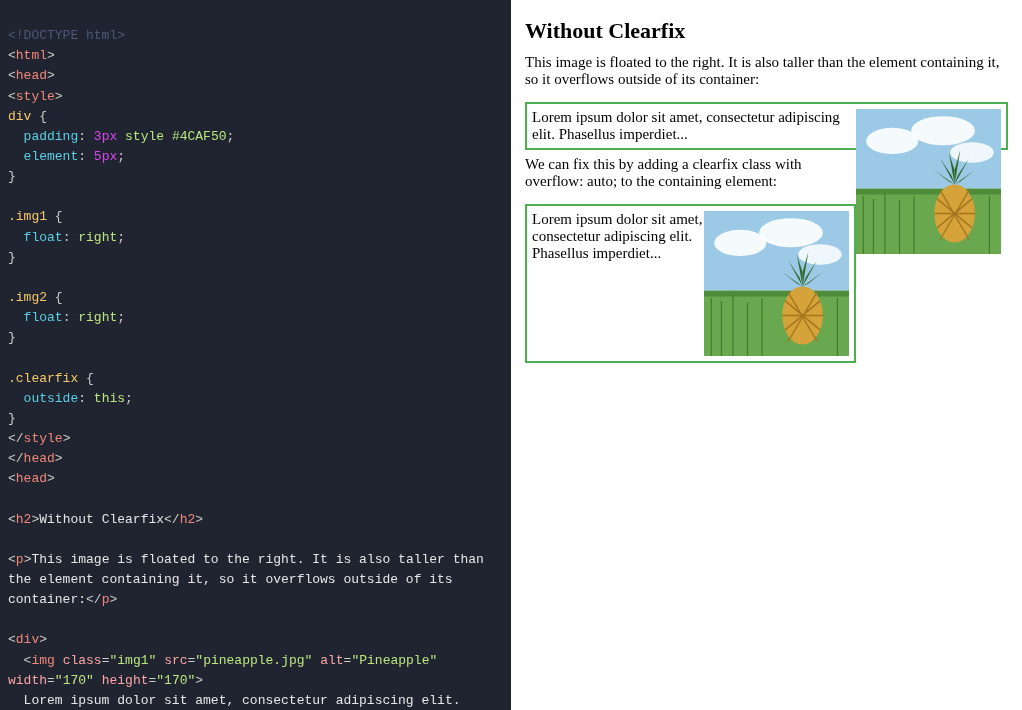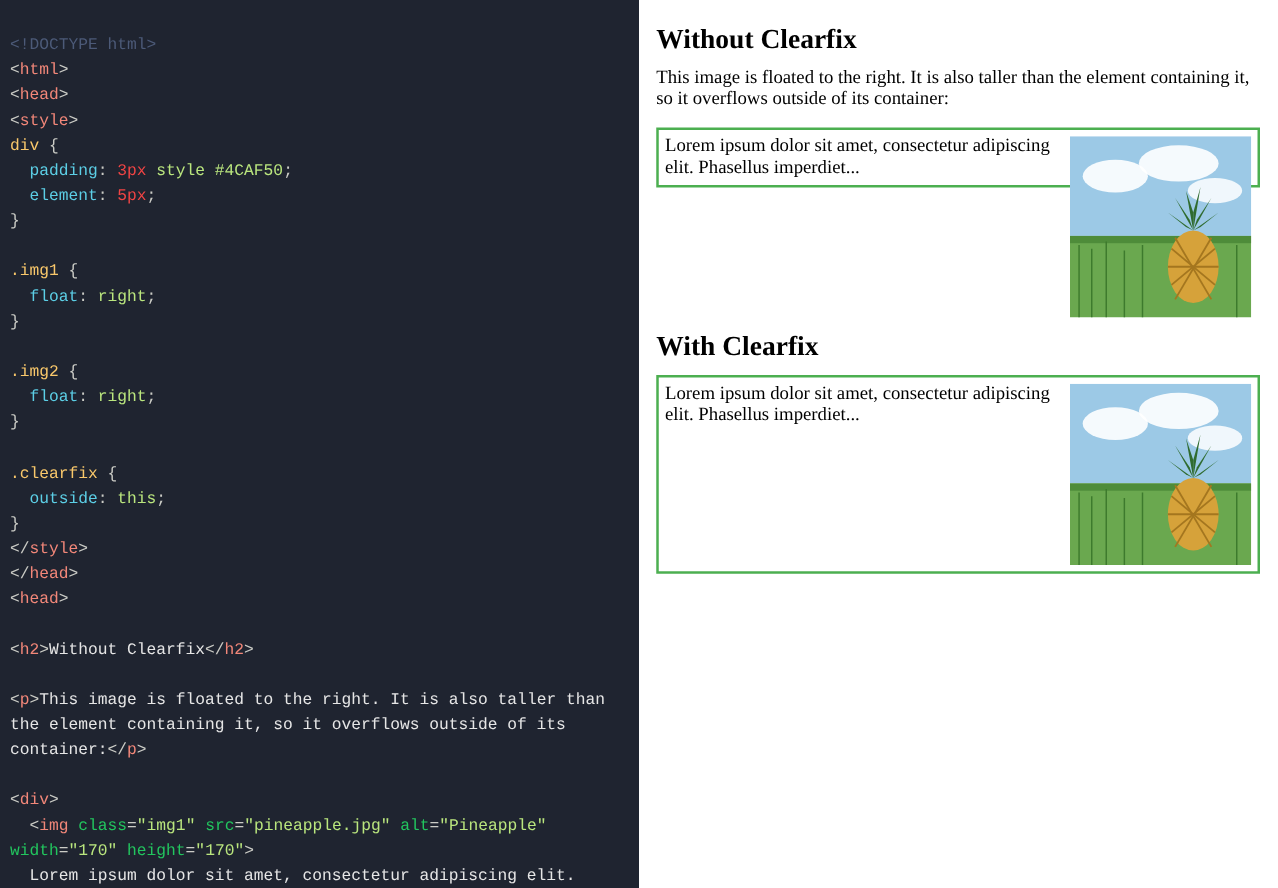--- a/index.html
+++ b/index.html
@@ -26,26 +26,26 @@
     background:#fff;
     color:#000;
     font-family: "Times New Roman", serif;
     font-size:15px;
     padding:10px 14px 20px 14px;
     overflow:hidden;
   }
   
   .tok-muted  { color:#4c5a78; }
   .tok-tag    { color:#f28779; }
-  .tok-attr   { color:#22c55e; }
+  .tok-attr   { color:#fca5a5; }
   .tok-str    { color:#bae67e; }
   .tok-sel    { color:#f9c86b; }
   .tok-prop   { color:#5ccfe6; }
   .tok-val    { color:#bae67e; }
-  .tok-num    { color:#ef4444; }
+  .tok-num    { color:#d946ef; }
   .tok-txt    { color:#e6e6e6; }
   .tok-pn     { color:#cbccc6; }
 
   
   .preview h2 { font-family:"Times New Roman",serif; font-weight:bold; font-size:22px; margin:8px 0 10px 0; }
   .preview p  { margin:6px 0 14px 0; font-size:15px; }
   .preview .box {
     border:2px solid #4CAF50;
     padding:5px;
     font-size:15px;
@@ -149,21 +149,21 @@
           <path d="M68,52 L58,34 L66,46 Z"></path>
           <path d="M68,52 L78,34 L70,46 Z"></path>
           <path d="M68,52 L54,42 L64,50 Z"></path>
           <path d="M68,52 L82,42 L72,50 Z"></path>
         </g>
       </svg>
     </span>
     <span>Lorem ipsum dolor sit amet, consectetur adipiscing elit. Phasellus imperdiet...</span>
   </div>
 
-  <h2 class="second">With Clearfix</h2>
+  <p>We can fix this by adding a clearfix class with overflow: auto; to the containing element:</p>
   <div class="box cf">
     <span class="pine">
       <svg viewBox="0 0 100 100" preserveAspectRatio="none">
         <rect x="0" y="0" width="100" height="55" fill="#9cc9e6"></rect>
         <ellipse cx="25" cy="22" rx="18" ry="9" fill="#ffffff" opacity="0.9"></ellipse>
         <ellipse cx="60" cy="15" rx="22" ry="10" fill="#ffffff" opacity="0.9"></ellipse>
         <ellipse cx="80" cy="30" rx="15" ry="7" fill="#ffffff" opacity="0.85"></ellipse>
         <rect x="0" y="55" width="100" height="45" fill="#6aa84f"></rect>
         <rect x="0" y="55" width="100" height="4" fill="#4e8c3a"></rect>
         <g stroke="#3d7a2d" stroke-width="0.8">

